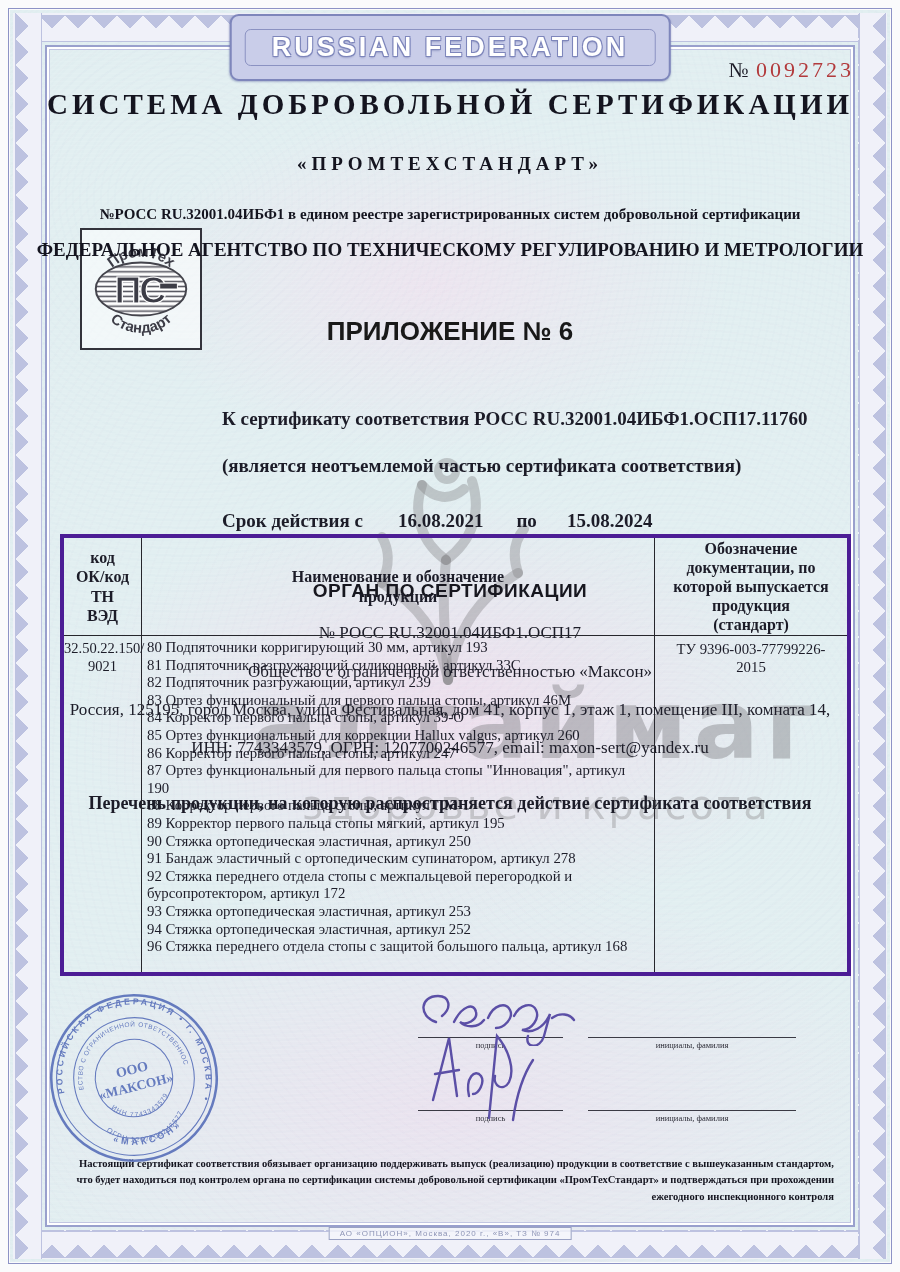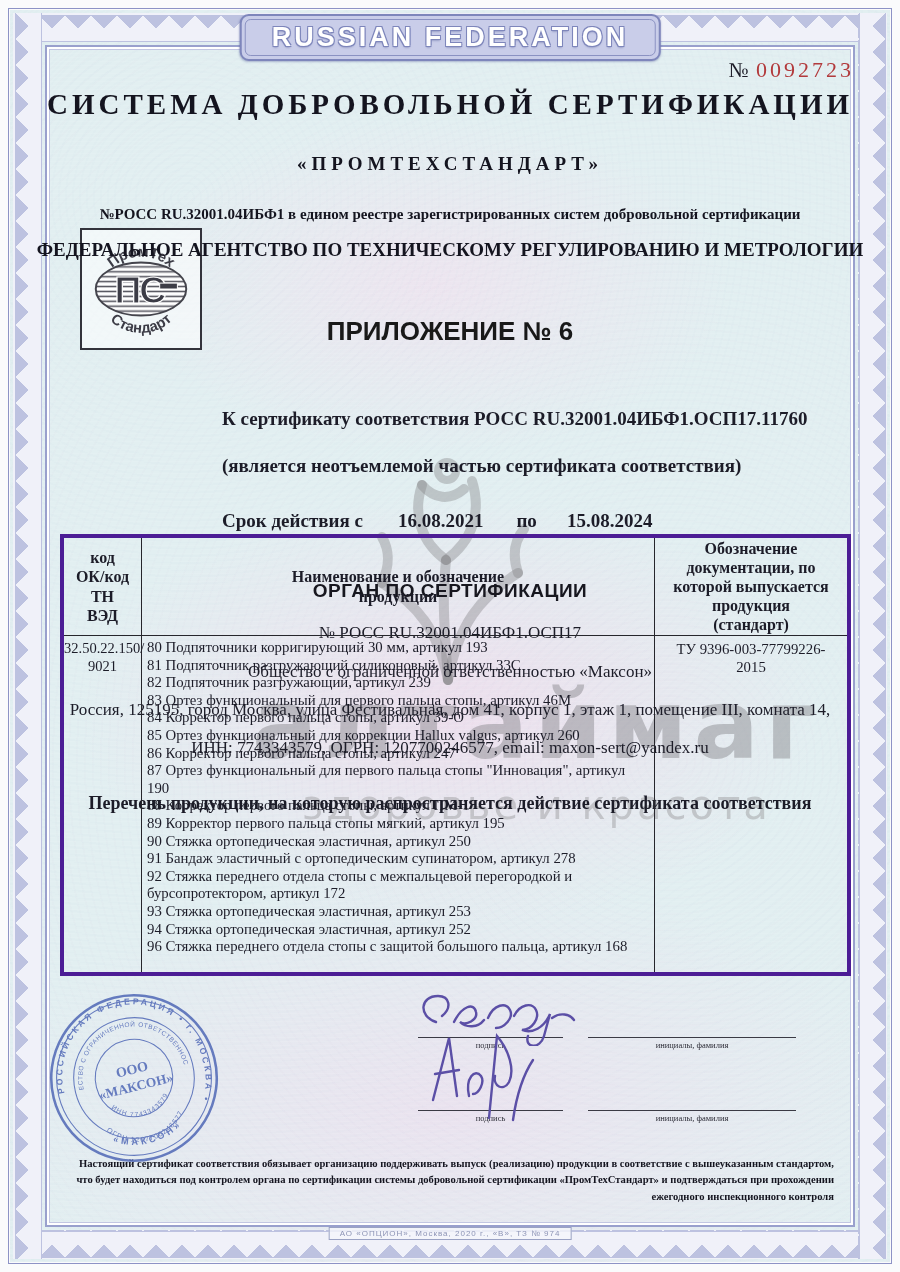--- a/index.html
+++ b/index.html
@@ -20,21 +20,21 @@
   .band{position:absolute;background-color:#f0f1f9;}
   .band.h{left:13px;right:13px;height:29px;}
   .band.v{top:13px;bottom:13px;width:29px;}
   .band.top{top:13px;background-image:linear-gradient(135deg,#bdc2e0 25%,transparent 25%),linear-gradient(225deg,#bdc2e0 25%,transparent 25%);background-size:26px 26px;background-position:-13px 2px;}
   .band.bottom{bottom:13px;background-image:linear-gradient(45deg,#bdc2e0 25%,transparent 25%),linear-gradient(315deg,#bdc2e0 25%,transparent 25%);background-size:26px 26px;background-position:-13px 2px;}
   .band.left{left:13px;background-image:linear-gradient(45deg,#bdc2e0 25%,transparent 25%),linear-gradient(135deg,#bdc2e0 25%,transparent 25%);background-size:26px 26px;background-position:2px -13px;}
   .band.right{right:13px;background-image:linear-gradient(225deg,#bdc2e0 25%,transparent 25%),linear-gradient(315deg,#bdc2e0 25%,transparent 25%);background-size:26px 26px;background-position:2px -13px;}
   .b-line-inner{position:absolute;inset:45px;border:2px solid #99a0cd;box-shadow:inset 0 0 0 2px #ffffff, inset 0 0 0 3px #c2c6e2;}
   
   #rf-badge{position:absolute;top:14px;left:50%;transform:translateX(-50%);
-     border:2px solid #7e86bb;border-radius:9px;padding:3px;background:#c9cde9;
+     border:2px solid #7e86bb;border-radius:9px;padding:13px;background:#c9cde9;
      box-shadow:0 1px 2px rgba(60,70,140,.35);}
   #rf-badge .inner{border:1.5px solid #8b92c2;border-radius:6px;padding:2px 26px;}
   #rf-badge .txt{font-family:"Liberation Sans",sans-serif;font-weight:bold;font-size:27px;
      letter-spacing:3px;color:#ffffff;
      text-shadow:-1px -1px 0 #7e86bb,1px -1px 0 #7e86bb,-1px 1px 0 #7e86bb,1px 1px 0 #7e86bb,0 2px 2px #9aa0c8;}
   #cert-no{position:absolute;top:57px;right:46px;font-size:21px;letter-spacing:1px;}
   #cert-no .num{color:#b23a3c;letter-spacing:3px;font-size:22px;}
   .ctr{position:absolute;left:0;width:900px;text-align:center;}
   #title1{top:88px;font-size:29px;font-weight:bold;letter-spacing:4px;color:#14141f;}
   #title2{top:120px;font-size:19px;font-weight:bold;letter-spacing:5px;color:#14141f;text-align:center;}

